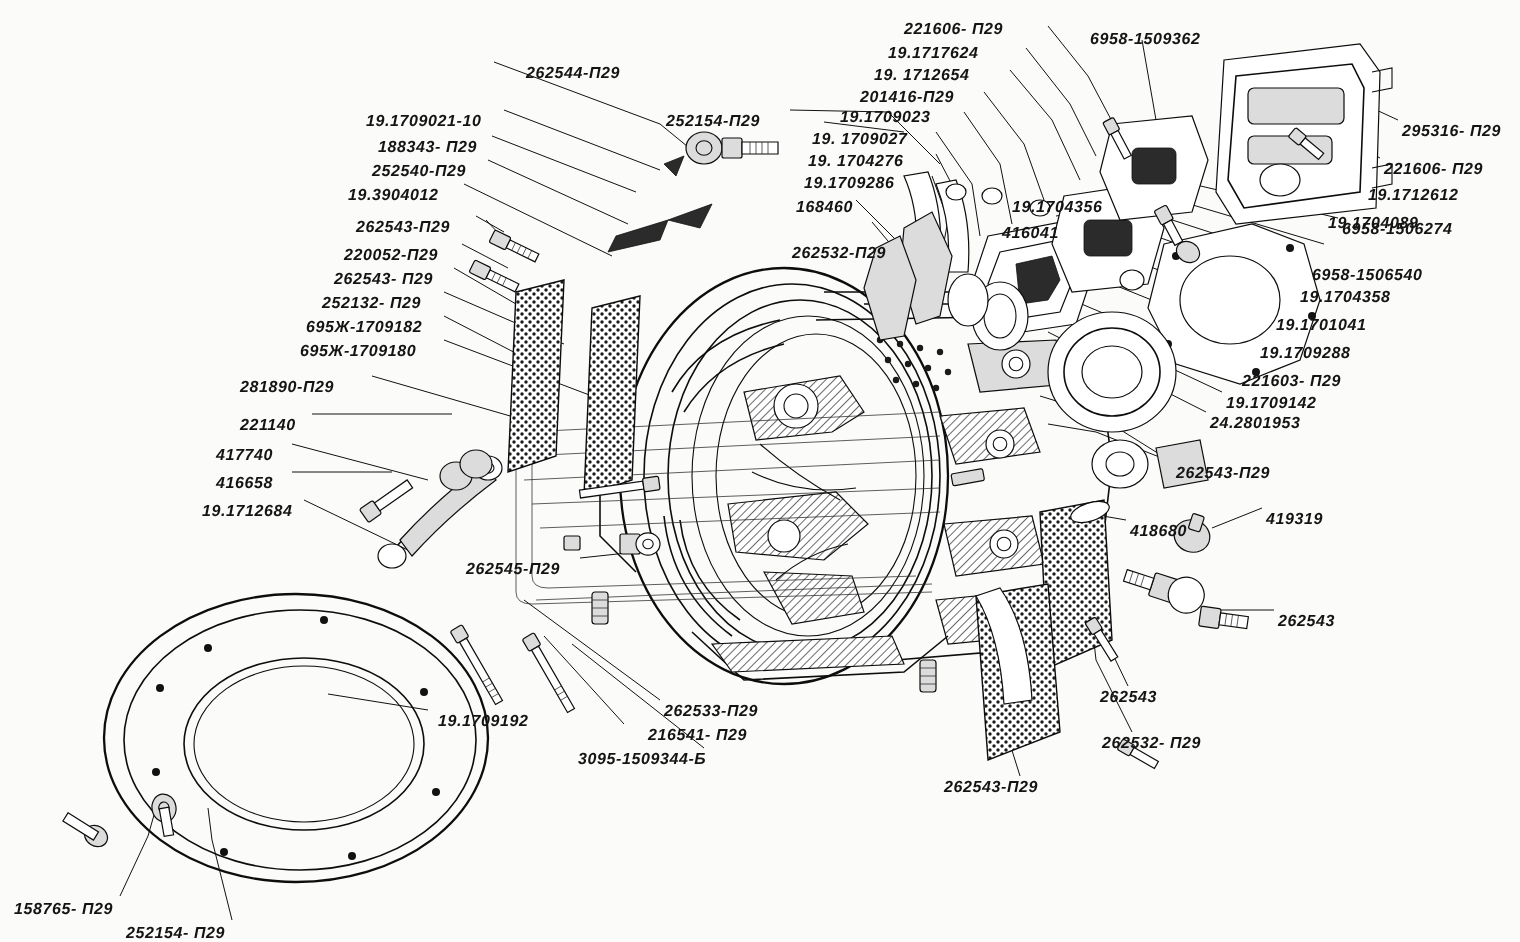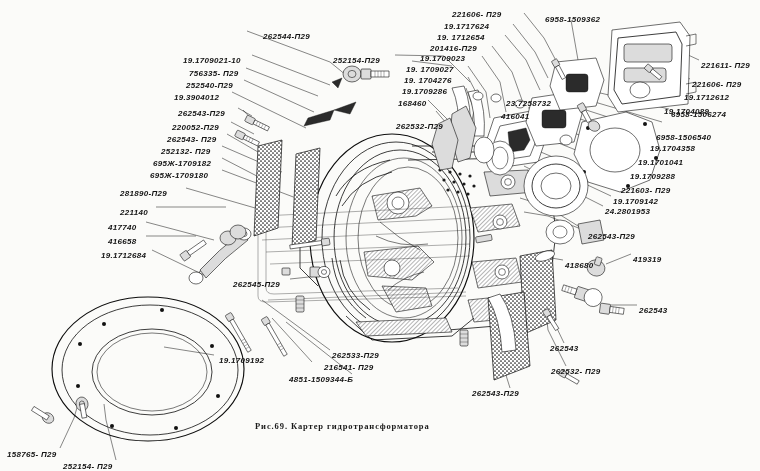--- a/index.html
+++ b/index.html
@@ -401,73 +401,72 @@
       <g transform="translate(290,247) rotate(-8)">
         <rect class="fillw" x="0" y="-2" width="32" height="4"></rect>
         <rect class="fillg" x="32" y="-3.4" width="8" height="6.8" rx="1"></rect>
       </g>
     </g>
   </svg>
 
   <div id="labels">
     <span class="lbl" style="left:263px;top:33px">262544-П29</span>
     <span class="lbl" style="left:183px;top:57px">19.1709021-10</span>
-    <span class="lbl" style="left:189px;top:70px">756335- П29</span>
+    <span class="lbl" style="left:189px;top:70px">188343- П29</span>
     <span class="lbl" style="left:186px;top:82px">252540-П29</span>
     <span class="lbl" style="left:174px;top:94px">19.3904012</span>
     <span class="lbl" style="left:178px;top:110px">262543-П29</span>
     <span class="lbl" style="left:172px;top:124px">220052-П29</span>
     <span class="lbl" style="left:167px;top:136px">262543- П29</span>
     <span class="lbl" style="left:161px;top:148px">252132- П29</span>
     <span class="lbl" style="left:153px;top:160px">695Ж-1709182</span>
     <span class="lbl" style="left:150px;top:172px">695Ж-1709180</span>
     <span class="lbl" style="left:120px;top:190px">281890-П29</span>
     <span class="lbl" style="left:120px;top:209px">221140</span>
     <span class="lbl" style="left:108px;top:224px">417740</span>
     <span class="lbl" style="left:108px;top:238px">416658</span>
     <span class="lbl" style="left:101px;top:252px">19.1712684</span>
     <span class="lbl" style="left:233px;top:281px">262545-П29</span>
     <span class="lbl" style="left:219px;top:357px">19.1709192</span>
     <span class="lbl" style="left:332px;top:352px">262533-П29</span>
     <span class="lbl" style="left:324px;top:364px">216541- П29</span>
-    <span class="lbl" style="left:289px;top:376px">4851-1509344-Б</span>
+    <span class="lbl" style="left:289px;top:376px">3095-1509344-Б</span>
     <span class="lbl" style="left:7px;top:451px">158765- П29</span>
     <span class="lbl" style="left:63px;top:463px">252154- П29</span>
     <span class="lbl" style="left:333px;top:57px">252154-П29</span>
 
     <span class="lbl" style="left:452px;top:11px">221606- П29</span>
     <span class="lbl" style="left:444px;top:23px">19.1717624</span>
     <span class="lbl" style="left:437px;top:34px">19. 1712654</span>
     <span class="lbl" style="left:430px;top:45px">201416-П29</span>
     <span class="lbl" style="left:420px;top:55px">19.1709023</span>
     <span class="lbl" style="left:406px;top:66px">19. 1709027</span>
     <span class="lbl" style="left:404px;top:77px">19. 1704276</span>
     <span class="lbl" style="left:402px;top:88px">19.1709286</span>
     <span class="lbl" style="left:398px;top:100px">168460</span>
     <span class="lbl" style="left:396px;top:123px">262532-П29</span>
-    <span class="lbl" style="left:506px;top:100px">23.7258732</span>
+    <span class="lbl" style="left:506px;top:100px">19.1704356</span>
     <span class="lbl" style="left:501px;top:113px">416041</span>
     <span class="lbl" style="left:545px;top:16px">6958-1509362</span>
 
-    <span class="lbl" style="left:701px;top:62px">221611- П29</span>
+    <span class="lbl" style="left:701px;top:62px">295316- П29</span>
     <span class="lbl" style="left:692px;top:81px">221606- П29</span>
     <span class="lbl" style="left:684px;top:94px">19.1712612</span>
     <span class="lbl" style="left:671px;top:111px">6958-1506274</span>
     <span class="lbl" style="left:664px;top:108px">19.1704089</span>
     <span class="lbl" style="left:656px;top:134px">6958-1506540</span>
     <span class="lbl" style="left:650px;top:145px">19.1704358</span>
     <span class="lbl" style="left:638px;top:159px">19.1701041</span>
     <span class="lbl" style="left:630px;top:173px">19.1709288</span>
     <span class="lbl" style="left:621px;top:187px">221603- П29</span>
     <span class="lbl" style="left:613px;top:198px">19.1709142</span>
     <span class="lbl" style="left:605px;top:208px">24.2801953</span>
     <span class="lbl" style="left:588px;top:233px">262543-П29</span>
     <span class="lbl" style="left:565px;top:262px">418680</span>
     <span class="lbl" style="left:633px;top:256px">419319</span>
     <span class="lbl" style="left:639px;top:307px">262543</span>
     <span class="lbl" style="left:550px;top:345px">262543</span>
     <span class="lbl" style="left:551px;top:368px">262532- П29</span>
     <span class="lbl" style="left:472px;top:390px">262543-П29</span>
   </div>
 
-  <div id="caption">Рис.69. Картер гидротрансформатора</div>
 
 </div>
 
 </body></html>

